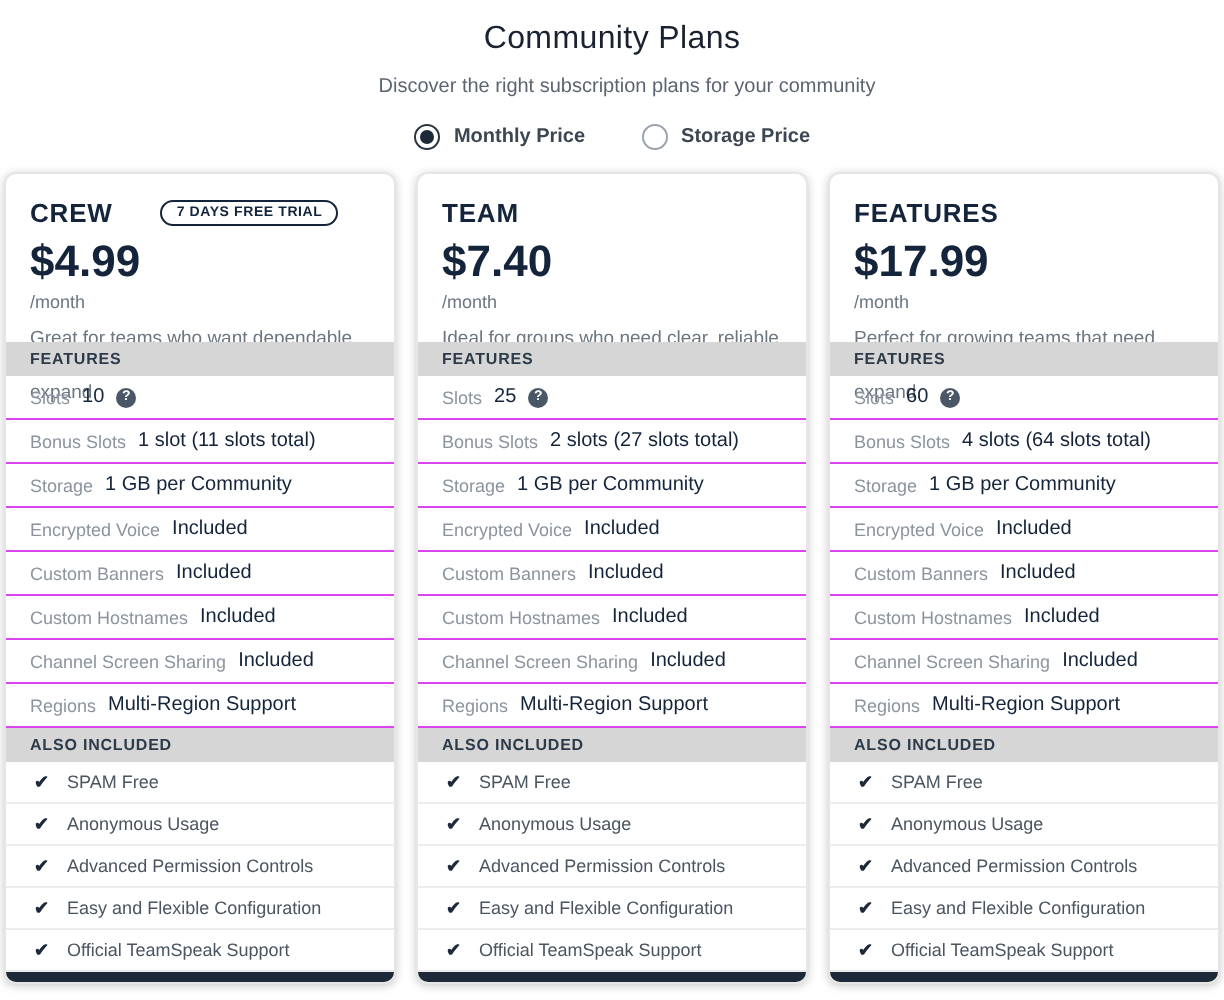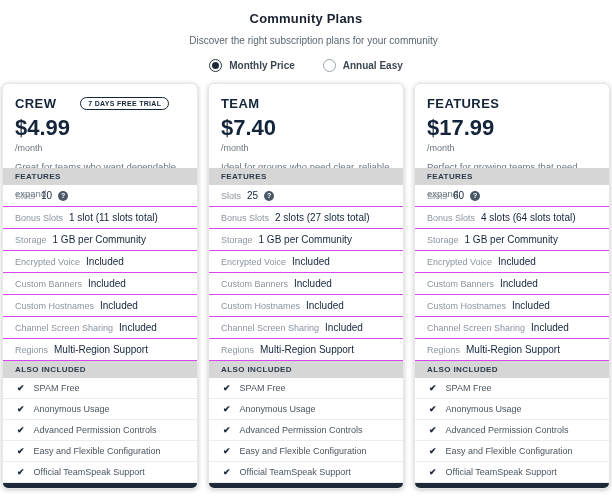--- a/index.html
+++ b/index.html
@@ -11,21 +11,21 @@
   }
   *{box-sizing:border-box;margin:0;padding:0;}
   html,body{width:612px;height:500px;overflow:hidden;}
   body{
     font-family:"Liberation Sans",sans-serif;
     background:#ffffff;
     color:var(--text-dark);
   }
   
   .page-header{ text-align:center; padding-top:11px; }
-  .page-title{ font-size:13px; font-weight:700; color:#1a2230; letter-spacing:.2px;}
+  .page-title{ font-size:16px; font-weight:400; color:#1a2230; letter-spacing:.2px;}
   .page-subtitle{ margin-top:9px; font-size:10px; color:#5b6571;margin-left:15px; }
   .billing-toggle{ margin-top:13px; display:flex; justify-content:center; gap:28px; align-items:center;}
   .billing-option{ display:flex; align-items:center; gap:7px; cursor:pointer;}
   .billing-option .label{ font-size:10px; font-weight:700; color:#3d4752;}
   .radio{ width:13px; height:13px; border-radius:50%; border:1px solid #9aa3ad; background:#fff;
           display:inline-flex; align-items:center; justify-content:center;}
   .radio.selected{ border-color:#2b3441;}
   .radio.selected::after{ content:""; width:7px; height:7px; border-radius:50%; background:#1d2939; display:block;}
   
   .plans{ display:flex; gap:10px; padding:0 2px; margin-top:11px; align-items:stretch;}
@@ -77,21 +77,21 @@
 <header class="page-header">
   <h1 class="page-title">Community Plans</h1>
   <p class="page-subtitle">Discover the right subscription plans for your community</p>
   <div class="billing-toggle">
     <label class="billing-option">
       <span class="radio selected"></span>
       <span class="label">Monthly Price</span>
     </label>
     <label class="billing-option">
       <span class="radio"></span>
-      <span class="label">Annual Easy</span>
+      <span class="label">Storage Price</span>
     </label>
   </div>
 </header>
 
 <main class="plans">
   <section class="card">
     <div class="card-head">
       <div class="name-row">
         <span class="plan-name">CREW</span>
         <span class="badge">7 DAYS FREE TRIAL</span>

